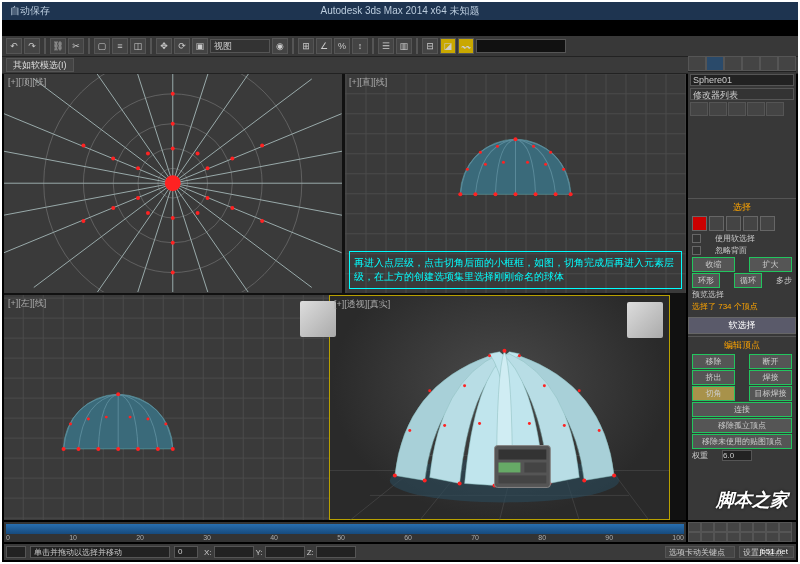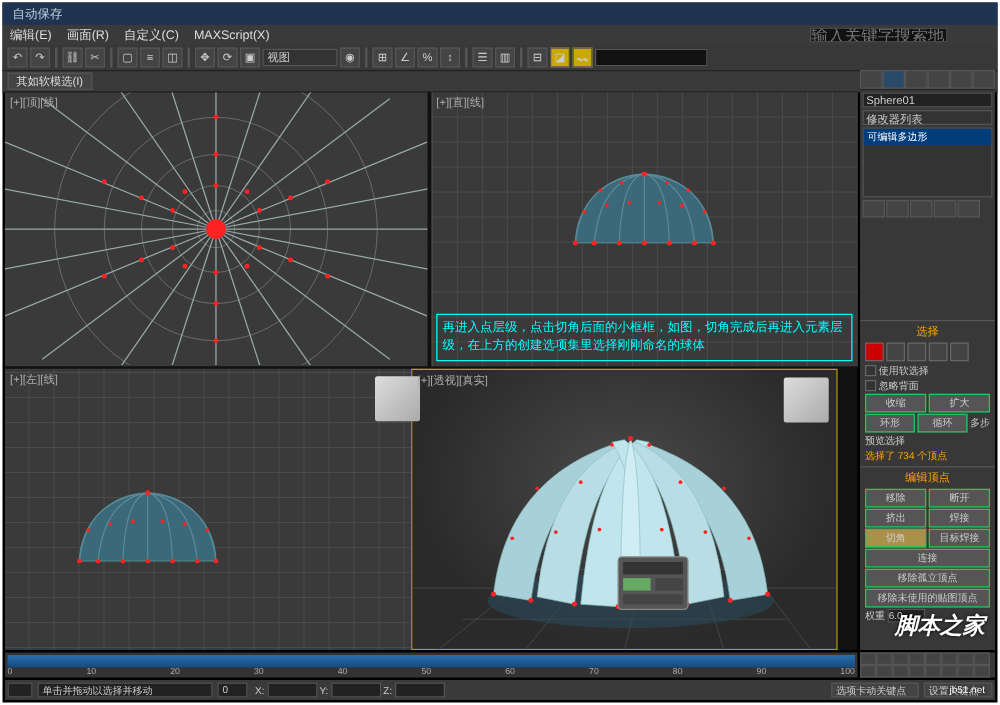--- a/index.html
+++ b/index.html
@@ -35,21 +35,21 @@
 .cmd-rollout { background: #5a5a6a; color: #fff; margin: 2px 0; padding: 1px 4px; border: 1px solid #666; text-align: center; }
 .cmd-stack { margin: 2px; height: 56px; background: #333; border: 1px solid #555; }
 .cmd-stack .row { padding: 1px 3px; font-size: 8px; }
 .cmd-stack .row.sel { background: #003d7a; color: #fff; }
 .cmd-blank { height: 80px; }
 .cmd-section { border-top: 1px solid #555; padding: 2px; }
 .cmd-section .hdr { text-align: center; font-size: 9px; color: #ffa500; margin-bottom: 2px; }
 .subobj { display: flex; gap: 2px; margin: 2px; }
 .subobj .so { width: 15px; height: 15px; background: #444; border: 1px solid #666; }
 .subobj .so.sel { background: #c00; }
-.lbl-row { display: flex; align-items: center; margin: 1px 2px; font-size: 8px; gap: 2px; }
+.lbl-row { display: flex; align-items: center; margin: 1px 2px; font-size: 8px; gap: 14px; }
 .lbl-row .btn { flex: 1; background: #555; border: 1px solid #22c55e; text-align: center; padding: 1px; cursor: pointer; }
 .lbl-row .spin { width: 30px; height: 11px; background: #222; border: 1px solid #555; }
 .chk { width: 9px; height: 9px; border: 1px solid #666; background: #333; }
 .timeline { position: absolute; left: 2px; right: 112px; bottom: 20px; height: 20px; background: #333; }
 .time-track { position: absolute; top: 2px; left: 2px; right: 2px; height: 10px; background: linear-gradient(#276eb0, #174a7c); }
 .time-ticks { position: absolute; bottom: 0; left: 2px; right: 2px; height: 8px; display: flex; justify-content: space-between; font-size: 7px; color: #aaa; }
 .statusbar { position: absolute; bottom: 2px; left: 2px; right: 2px; height: 16px; background: #3a3a3a; display: flex; align-items: center; font-size: 8px; color: #ccc; }
 .statusbar .fld { height: 12px; background: #222; border: 1px solid #555; margin: 0 2px; padding: 0 3px; }
 .nav-btns { position: absolute; right: 2px; bottom: 20px; width: 108px; height: 20px; background: #383838; display: flex; flex-wrap: wrap; }
 .nav-btns .nb { width: 13px; height: 10px; background: #444; border: 1px solid #555; }
@@ -58,29 +58,23 @@
 .starfield { position: absolute; inset: 0; display: flex; align-items: center; justify-content: center; }
 svg.overlay { position: absolute; inset: 0; pointer-events: none; }
 </style>
 </head>
 <body>
 
 <div class="frame">
 
 <div class="titlebar">
   <span class="left">自动保存</span>
-</div>
-
-<div class="menubar">
-  <span class="item">编辑(E)</span>
-  <span class="item">画面(R)</span>
-  <span class="item">自定义(C)</span>
-  <span class="item">MAXScript(X)</span>
-  <input class="search" placeholder="输入关键字搜索地" style="">
-</div>
+  <span>Autodesk 3ds Max 2014 x64    未知题</span>
+</div>
+
 
 <div class="toolbar">
   <div class="tb-btn">↶</div>
   <div class="tb-btn">↷</div>
   <div class="tb-sep"></div>
   <div class="tb-btn">⛓</div>
   <div class="tb-btn">✂</div>
   <div class="tb-sep"></div>
   <div class="tb-btn">▢</div>
   <div class="tb-btn">≡</div>
@@ -322,23 +316,20 @@
   <div class="cmd-tabs">
     <div class="t"></div>
     <div class="t" style="background:#2a4a6a"></div>
     <div class="t"></div>
     <div class="t"></div>
     <div class="t"></div>
     <div class="t"></div>
   </div>
   <div class="cmd-field">Sphere01</div>
   <div class="cmd-field" style="background:#333">修改器列表</div>
-  <div class="cmd-stack">
-    <div class="row sel">可编辑多边形</div>
-  </div>
   <div style="display:flex;gap:1px;margin:2px">
     <div class="tb-btn" style="width:18px;height:14px"></div>
     <div class="tb-btn" style="width:18px;height:14px"></div>
     <div class="tb-btn" style="width:18px;height:14px"></div>
     <div class="tb-btn" style="width:18px;height:14px"></div>
     <div class="tb-btn" style="width:18px;height:14px"></div>
   </div>
   <div class="cmd-blank"></div>
 
   <div class="cmd-section">
@@ -368,20 +359,21 @@
       <span>多步</span>
     </div>
     <div class="lbl-row">
           <span>预览选择</span>
         </div>
     <div class="lbl-row" style="color:#ffa500;">
           <span>选择了 734 个顶点</span>
         </div>
   </div>
 
+  <div class="cmd-rollout">软选择</div>
 
   <div class="cmd-section">
     <div class="hdr">编辑顶点</div>
     <div class="lbl-row">
       <div class="btn">移除</div>
       <div class="btn">断开</div>
     </div>
     <div class="lbl-row">
       <div class="btn">挤出</div>
       <div class="btn">焊接</div>

